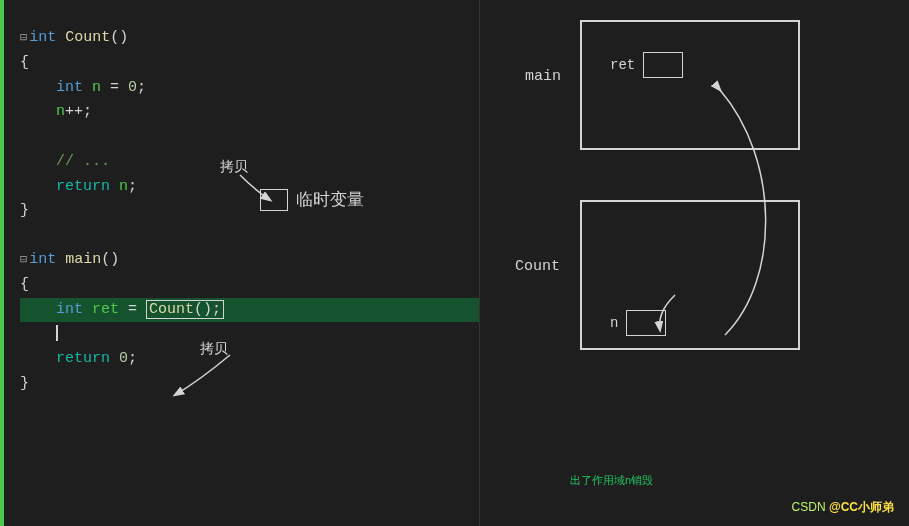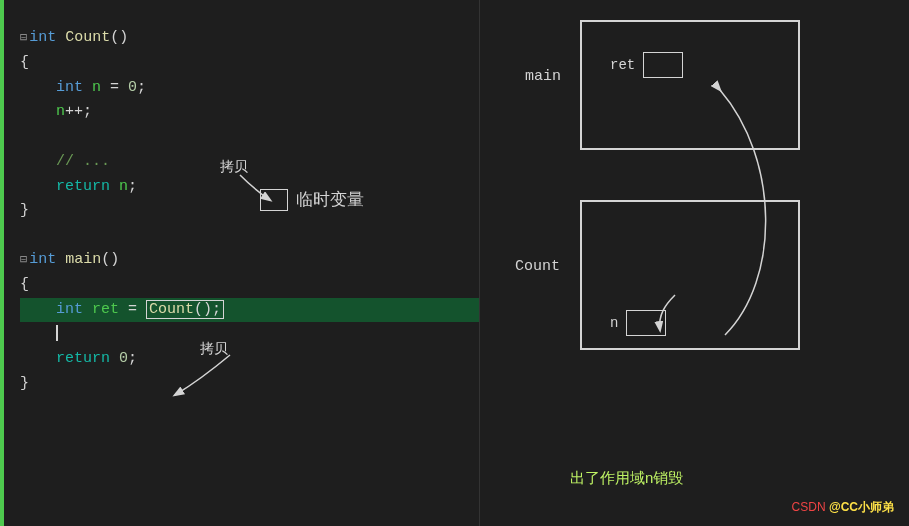--- a/index.html
+++ b/index.html
@@ -188,21 +188,21 @@
     
     .watermark {
       position: absolute;
       bottom: 10px;
       right: 15px;
       font-size: 12px;
       color: #888;
       font-family: Arial, sans-serif;
     }
 
-    .watermark span.csdn { color: #ef4444; }
+    .watermark span.csdn { color: #bef264; }
     .watermark span.at { color: #fde047; font-weight: bold; }
   </style>
 </head>
 <body>
 
 <div class="main-container">
 
   <div class="code-panel">
     <div class="green-bar"></div>
 
@@ -269,21 +269,21 @@
     </div>
 
     <div class="frame-count"></div>
     <div class="frame-label frame-label-count">Count</div>
 
     <div class="var-row var-n">
       <span>n</span>
       <div class="var-box"></div>
     </div>
 
-    <div style="position:absolute; bottom:38px; left:90px; font-family:'Microsoft YaHei',sans-serif; font-size:15px; color:#bef264;">出了作用域n销毁</div>
+    <div style="position:absolute; bottom:38px; left:90px; font-family:'Microsoft YaHei',sans-serif; font-size:11px; color:#22c55e;">出了作用域n销毁</div>
 
     <svg class="arrow-svg">
       <defs>
         <marker id="arr2" markerWidth="8" markerHeight="8" refX="6" refY="3" orient="auto">
           <path d="M0,0 L0,6 L8,3 z" fill="#d4d4d4"></path>
         </marker>
         <marker id="arr3" markerWidth="8" markerHeight="8" refX="2" refY="3" orient="auto">
           <path d="M8,0 L8,6 L0,3 z" fill="#d4d4d4"></path>
         </marker>
       </defs>

